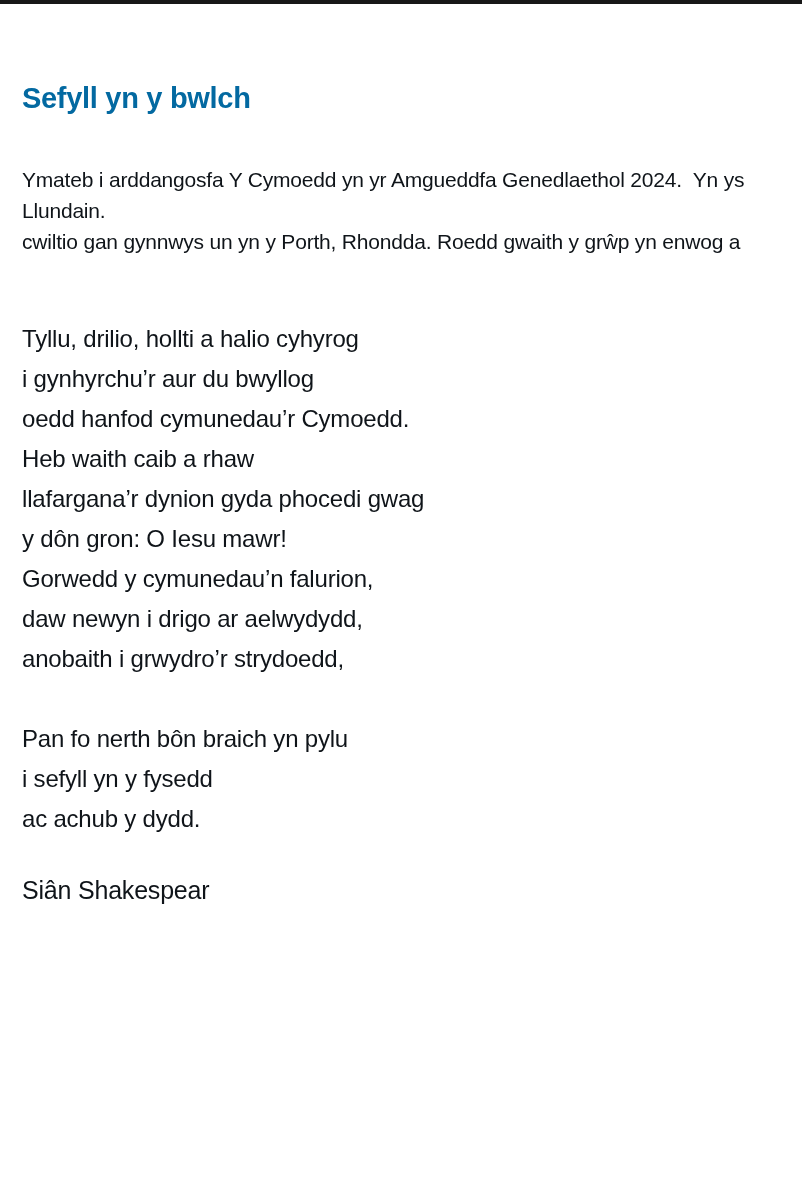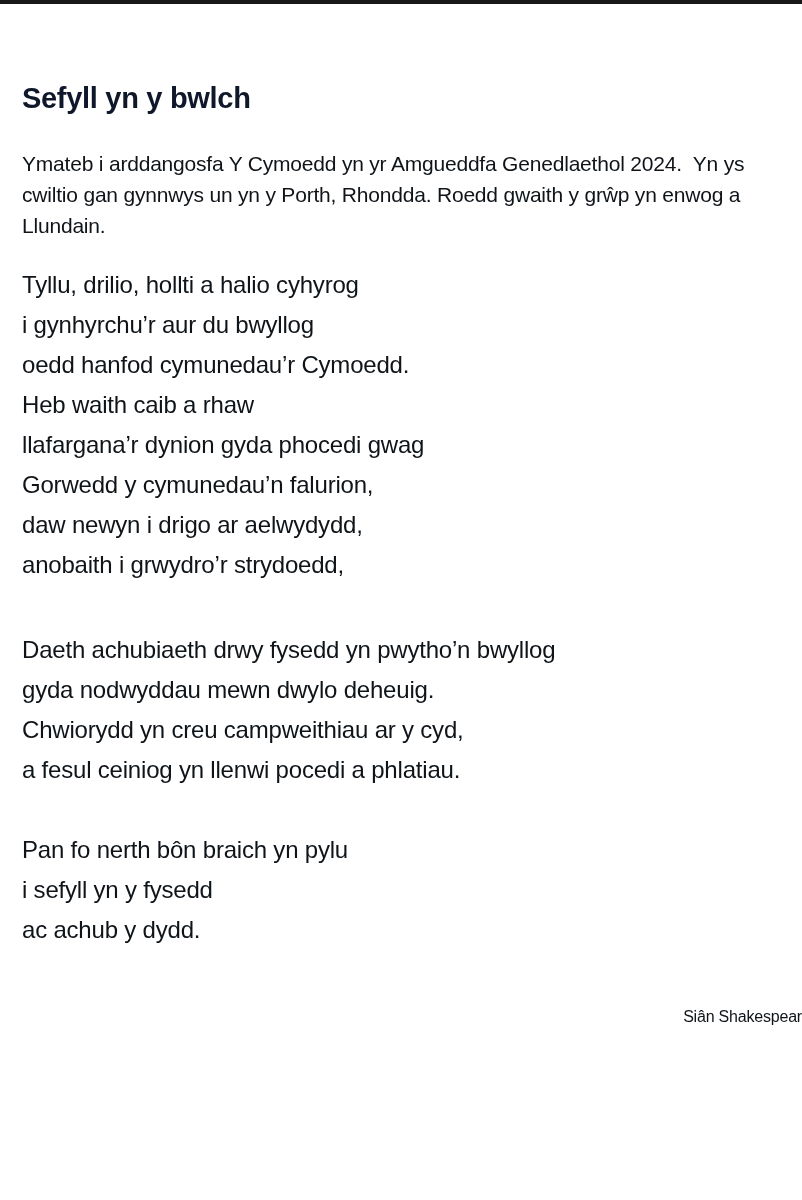--- a/index.html
+++ b/index.html
@@ -25,84 +25,78 @@
     padding-right: 0;
     width: 780px;
     overflow: hidden;
   }
   h1.title {
     margin: 78px 0 0 0;
     font-size: 29px;
     line-height: 32px;
     font-weight: bold;
     letter-spacing: -0.3px;
-    color: #0f172a;
+    color: #0369a1;
   }
   .intro {
-    margin: 34px 0 0 0;
+    margin: 50px 0 0 0;
     font-size: 21px;
     line-height: 31px;
     letter-spacing: -0.2px;
   }
   .intro .iline {
     display: block;
     white-space: pre;
   }
   .stanza {
     font-size: 24px;
     line-height: 40px;
     letter-spacing: -0.2px;
   }
-  .stanza-1 { margin-top: 24px; }
+  .stanza-1 { margin-top: 62px; }
   .stanza-2 { margin-top: 45px; }
   .stanza-3 { margin-top: 40px; }
   .pline {
     display: block;
     white-space: pre;
   }
   .signature {
-    margin-top: 51px;
-    font-size: 16px;
+    margin-top: 35px;
+    font-size: 25px;
     line-height: 32px;
     letter-spacing: -0.2px;
-    text-align: right;
   }
 </style>
 </head>
 <body>
 
 <div class="topbar"></div>
 
 <main class="page">
 
   <h1 class="title">Sefyll yn y bwlch</h1>
 
   <p class="intro">
     <span class="iline">Ymateb i arddangosfa Y Cymoedd yn yr Amgueddfa Genedlaethol 2024.  Yn ys</span>
+    <span class="iline">Llundain.</span>
     <span class="iline">cwiltio gan gynnwys un yn y Porth, Rhondda. Roedd gwaith y grŵp yn enwog a</span>
-    <span class="iline">Llundain.</span>
   </p>
 
   <div class="stanza stanza-1">
     <span class="pline">Tyllu, drilio, hollti a halio cyhyrog</span>
     <span class="pline">i gynhyrchu’r aur du bwyllog</span>
     <span class="pline">oedd hanfod cymunedau’r Cymoedd.</span>
     <span class="pline">Heb waith caib a rhaw</span>
     <span class="pline">llafargana’r dynion gyda phocedi gwag</span>
+    <span class="pline">y dôn gron: O Iesu mawr!</span>
     <span class="pline">Gorwedd y cymunedau’n falurion,</span>
     <span class="pline">daw newyn i drigo ar aelwydydd,</span>
     <span class="pline">anobaith i grwydro’r strydoedd,</span>
   </div>
 
-  <div class="stanza stanza-2">
-    <span class="pline">Daeth achubiaeth drwy fysedd yn pwytho’n bwyllog</span>
-    <span class="pline">gyda nodwyddau mewn dwylo deheuig.</span>
-    <span class="pline">Chwiorydd yn creu campweithiau ar y cyd,</span>
-    <span class="pline">a fesul ceiniog yn llenwi pocedi a phlatiau.</span>
-  </div>
 
   <div class="stanza stanza-3">
     <span class="pline">Pan fo nerth bôn braich yn pylu</span>
     <span class="pline">i sefyll yn y fysedd</span>
     <span class="pline">ac achub y dydd.</span>
   </div>
 
   <div class="signature">Siân Shakespear</div>
 
 </main>

